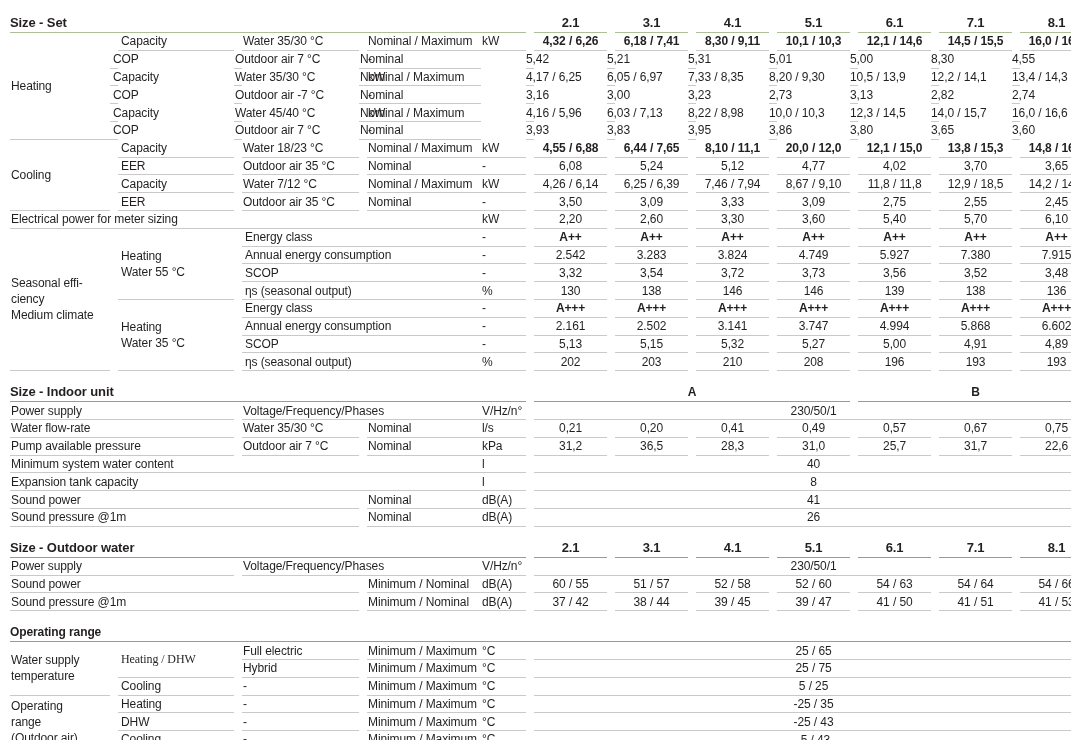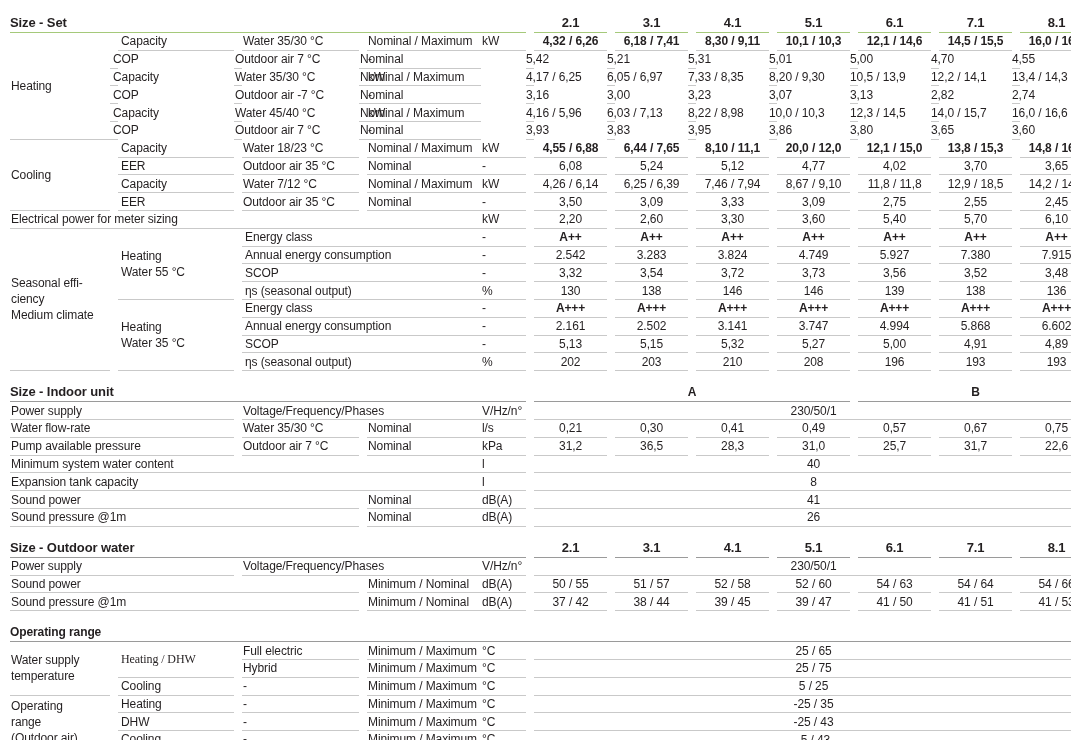--- a/index.html
+++ b/index.html
@@ -105,21 +105,21 @@
           <td class="val">5,42</td>
           <td class="gapc" style="border-bottom: none;"></td>
           <td class="val">5,21</td>
           <td class="gapc" style="border-bottom: none;"></td>
           <td class="val">5,31</td>
           <td class="gapc" style="border-bottom: none;"></td>
           <td class="val">5,01</td>
           <td class="gapc" style="border-bottom: none;"></td>
           <td class="val">5,00</td>
           <td class="gapc" style="border-bottom: none;"></td>
-          <td class="val">4,70</td>
+          <td class="val">8,30</td>
           <td class="gapc" style="border-bottom: none;"></td>
           <td class="val">4,55</td>
         </tr>
         <tr>
           <td class="lbl" style="padding-left: 3px;">Capacity</td>
           <td class="gapc" style="border-bottom: none;"></td>
           <td class="lbl">Water 35/30 °C</td>
           <td class="gapc" style="border-bottom: none;"></td>
           <td class="lbl">Nominal / Maximum</td>
           <td class="lbl">kW</td>
@@ -145,21 +145,21 @@
           <td class="gapc" style="border-bottom: none;"></td>
           <td class="lbl">Nominal</td>
           <td class="lbl">-</td>
           <td class="gapc" style="border-bottom: none;"></td>
           <td class="val">3,16</td>
           <td class="gapc" style="border-bottom: none;"></td>
           <td class="val">3,00</td>
           <td class="gapc" style="border-bottom: none;"></td>
           <td class="val">3,23</td>
           <td class="gapc" style="border-bottom: none;"></td>
-          <td class="val">3,07</td>
+          <td class="val">2,73</td>
           <td class="gapc" style="border-bottom: none;"></td>
           <td class="val">3,13</td>
           <td class="gapc" style="border-bottom: none;"></td>
           <td class="val">2,82</td>
           <td class="gapc" style="border-bottom: none;"></td>
           <td class="val">2,74</td>
         </tr>
         <tr>
           <td class="lbl" style="padding-left: 3px;">Capacity</td>
           <td class="gapc" style="border-bottom: none;"></td>
@@ -509,21 +509,21 @@
         <tr>
           <td class="lbl" colspan="3">Water flow-rate</td>
           <td class="gapc" style="border-bottom: none;"></td>
           <td class="lbl">Water 35/30 °C</td>
           <td class="gapc" style="border-bottom: none;"></td>
           <td class="lbl">Nominal</td>
           <td class="lbl">l/s</td>
           <td class="gapc" style="border-bottom: none;"></td>
           <td class="val">0,21</td>
           <td class="gapc" style="border-bottom: none;"></td>
-          <td class="val">0,30</td>
+          <td class="val">0,20</td>
           <td class="gapc" style="border-bottom: none;"></td>
           <td class="val">0,41</td>
           <td class="gapc" style="border-bottom: none;"></td>
           <td class="val">0,49</td>
           <td class="gapc" style="border-bottom: none;"></td>
           <td class="val">0,57</td>
           <td class="gapc" style="border-bottom: none;"></td>
           <td class="val">0,67</td>
           <td class="gapc" style="border-bottom: none;"></td>
           <td class="val">0,75</td>
@@ -605,21 +605,21 @@
           <td class="lbl">V/Hz/n°</td>
           <td class="gapc" style="border-bottom: none;"></td>
           <td class="span7" colspan="13">230/50/1</td>
         </tr>
         <tr>
           <td class="lbl" colspan="5">Sound power</td>
           <td class="gapc" style="border-bottom: none;"></td>
           <td class="lbl">Minimum / Nominal</td>
           <td class="lbl">dB(A)</td>
           <td class="gapc" style="border-bottom: none;"></td>
-          <td class="val">50 / 55</td>
+          <td class="val">60 / 55</td>
           <td class="gapc" style="border-bottom: none;"></td>
           <td class="val">51 / 57</td>
           <td class="gapc" style="border-bottom: none;"></td>
           <td class="val">52 / 58</td>
           <td class="gapc" style="border-bottom: none;"></td>
           <td class="val">52 / 60</td>
           <td class="gapc" style="border-bottom: none;"></td>
           <td class="val">54 / 63</td>
           <td class="gapc" style="border-bottom: none;"></td>
           <td class="val">54 / 64</td>

